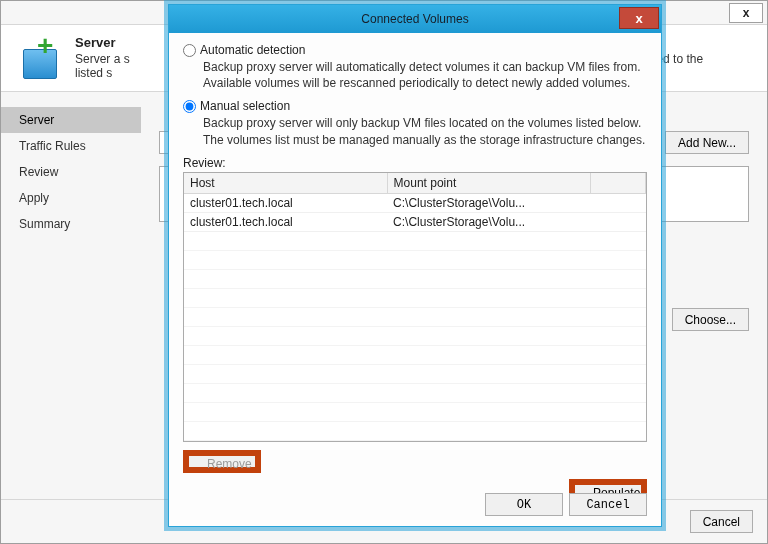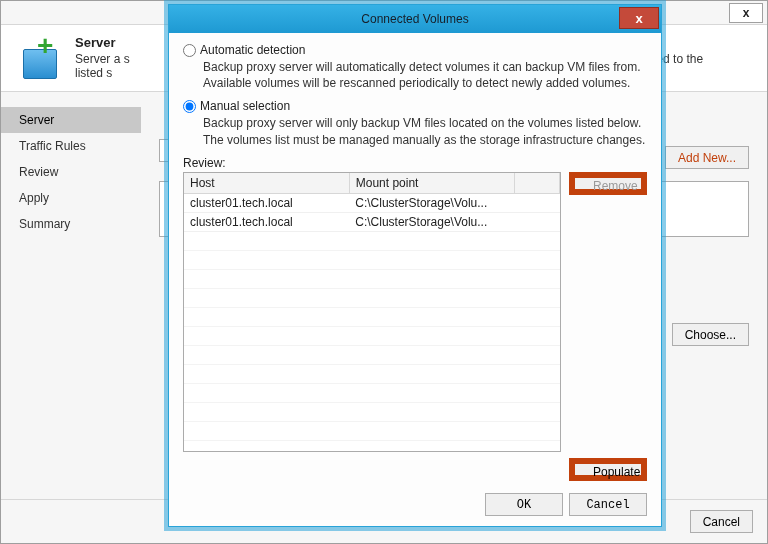--- a/index.html
+++ b/index.html
@@ -121,21 +121,21 @@
   }
   .parent-btn {
     height: 23px;
     padding: 0 12px;
     background: #f0f0f0;
     border: 1px solid #adadad;
     font-size: 12px;
     cursor: default;
     display: inline-flex; align-items: center; justify-content: center;
   }
-  .parent-btn.disabled { color: #c2410c; margin-top: 15px; }
+  .parent-btn.disabled { color: #000000; }
   .parent-textarea {
     height: 56px;
     border: 1px solid #ababab;
     background: #fff;
   }
   .parent-choose-row {
     margin-top: 86px;
     display: flex;
     gap: 6px;
   }
@@ -209,20 +209,21 @@
     margin: 2px 0 0 20px;
     color: #333;
     line-height: 1.35;
   }
 
   .volumes-label { margin: 6px 0 2px 0; }
 
   .volumes-area {
     display: flex;
     gap: 8px;
+    flex-direction: column;
   }
   .volumes-table {
     flex: 1;
     border: 1px solid #ababab;
     height: 280px;
     background: #fff;
     overflow: hidden;
   }
   .volumes-table table {
     width: 100%;

